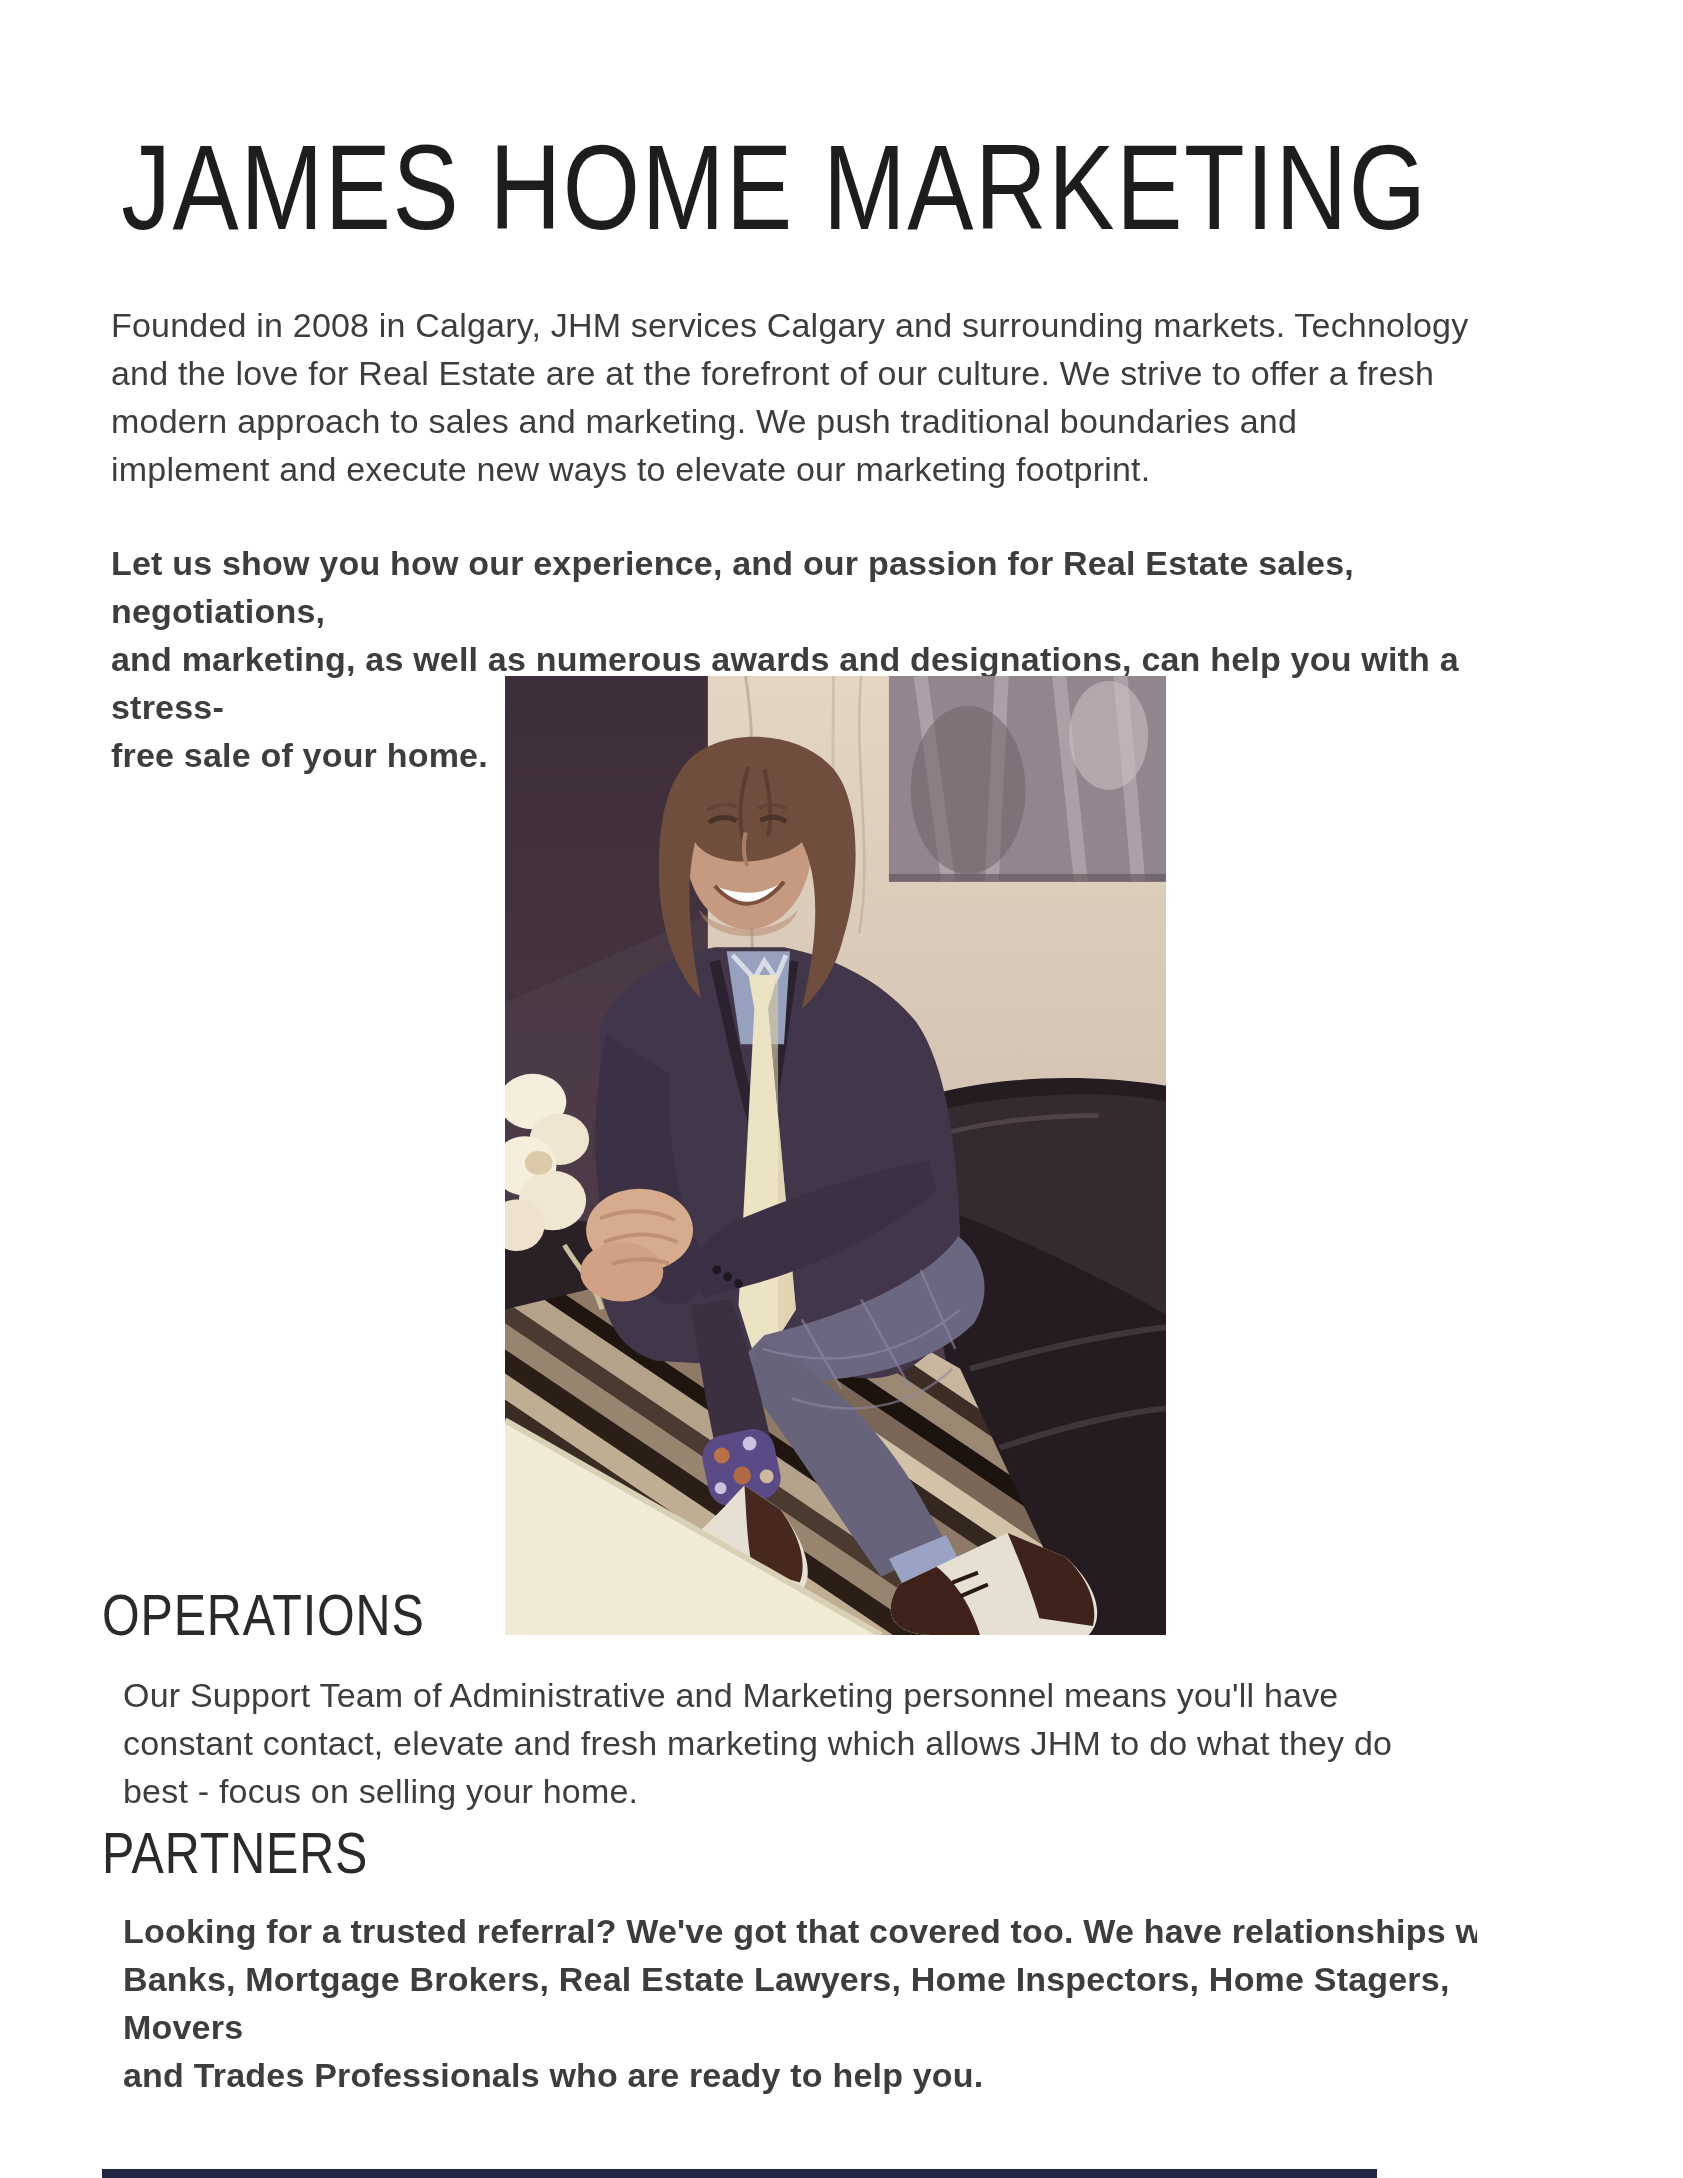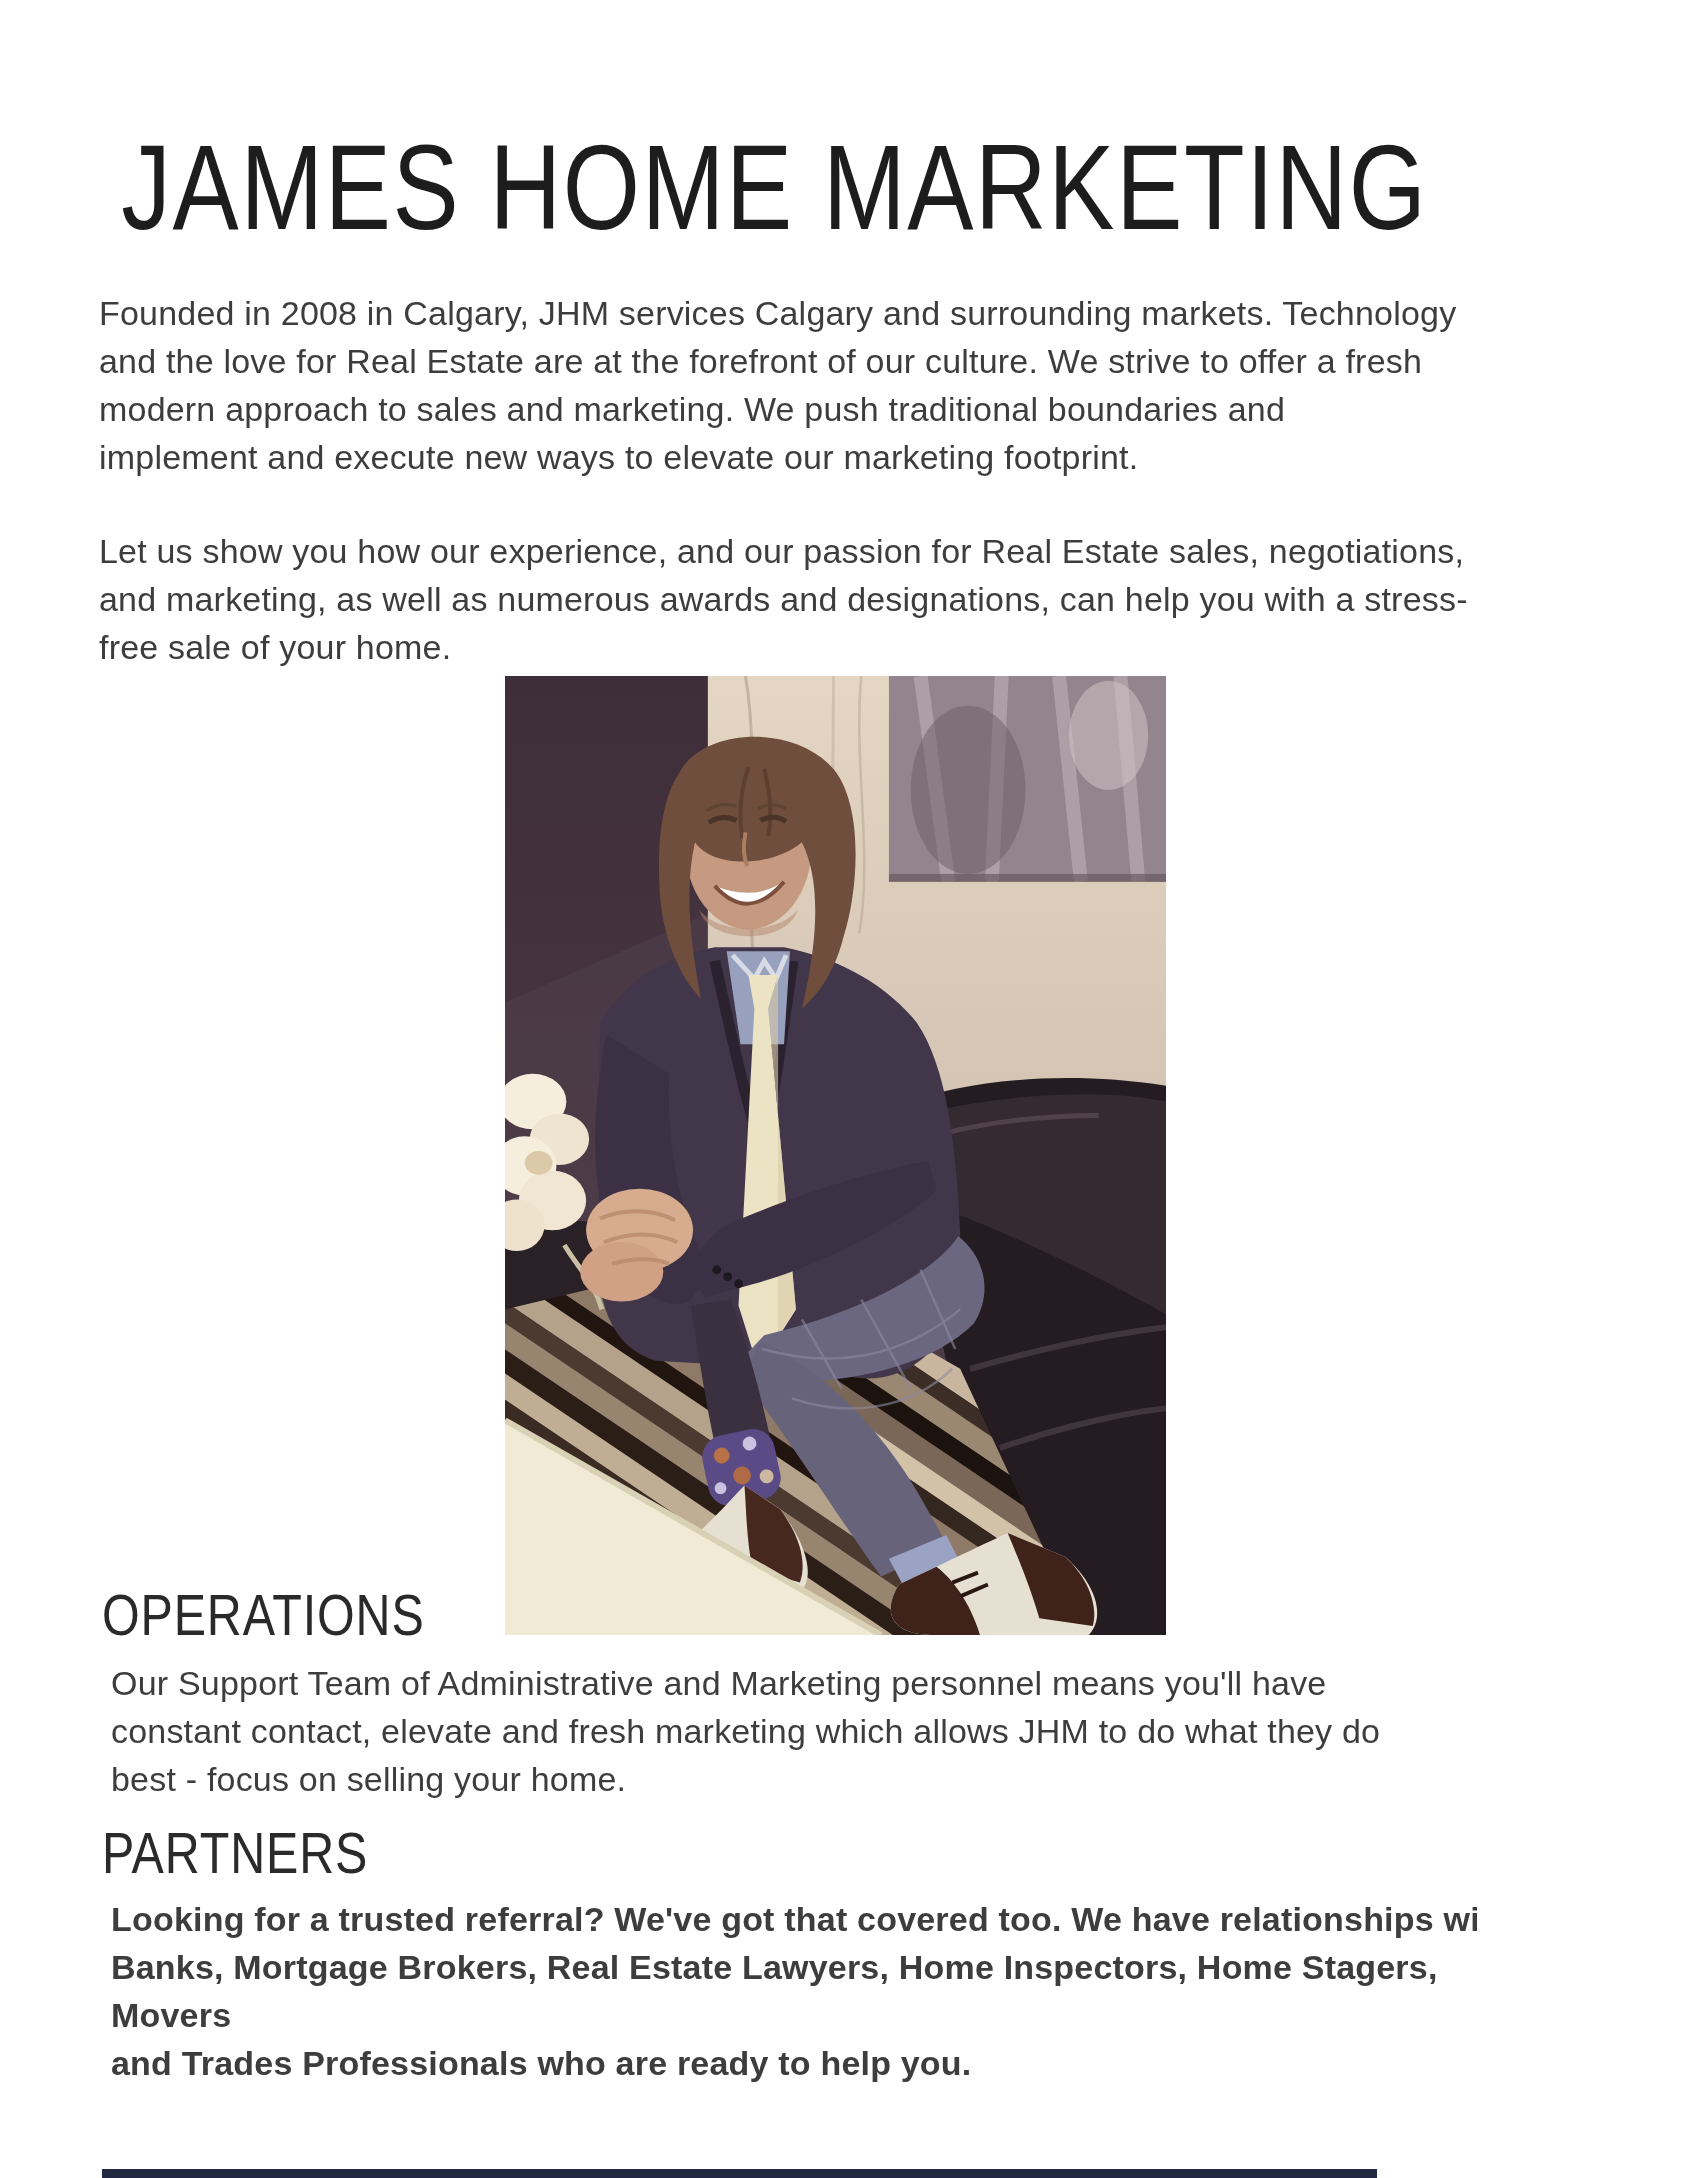--- a/index.html
+++ b/index.html
@@ -7,26 +7,26 @@
     position:relative;width:1477px;height:2178px;background:#ffffff;
     overflow:hidden;font-family:"Liberation Sans",sans-serif;
   }
   .title{
     position:absolute;left:0;right:129px;top:117px;margin:0;
     text-align:center;font-weight:400;font-size:121px;letter-spacing:2px;
     color:#1d1d1d;transform:scaleX(0.82);transform-origin:50% 0;
     white-space:nowrap;
   }
   .body-text{
-    position:absolute;margin:0;width:1445px;
+    position:absolute;margin:12px;width:1445px;
     font-size:34px;line-height:48px;color:#3d3d3d;
     white-space:pre-line;letter-spacing:0.2px;
   }
   .intro1{left:99px;top:289px;}
-  .intro2{left:99px;top:527px;}
+  .intro2{left:99px;top:527px;font-weight:bold;}
   .section-heading{
     position:absolute;left:102px;margin:0;font-weight:400;font-size:57px;
     color:#2a2a2a;transform:scaleX(0.85);transform-origin:0 0;
     letter-spacing:1px;white-space:nowrap;
   }
   .h-operations{top:1582px;}
   .h-partners{top:1820px;}
   .p-operations{left:111px;top:1659px;}
   .p-partners{left:111px;top:1895px;font-weight:bold;}
   .photo{

